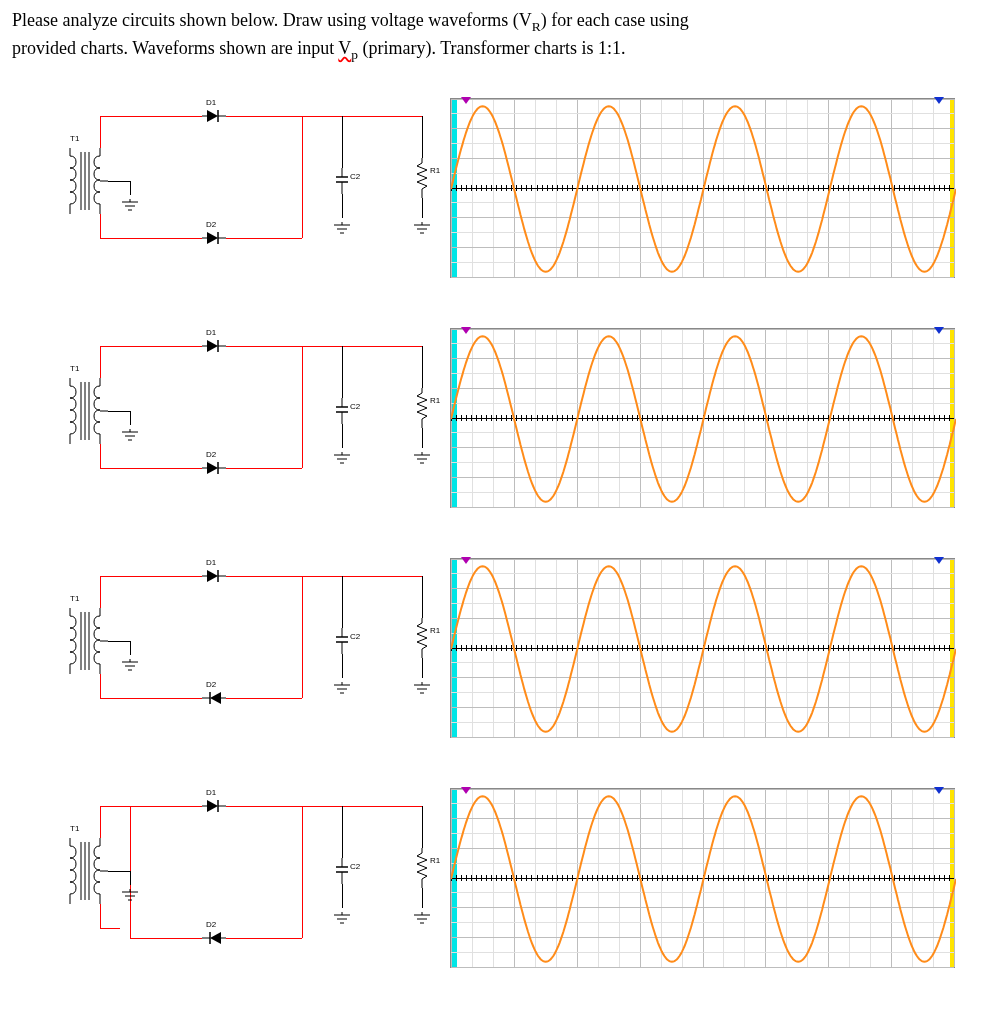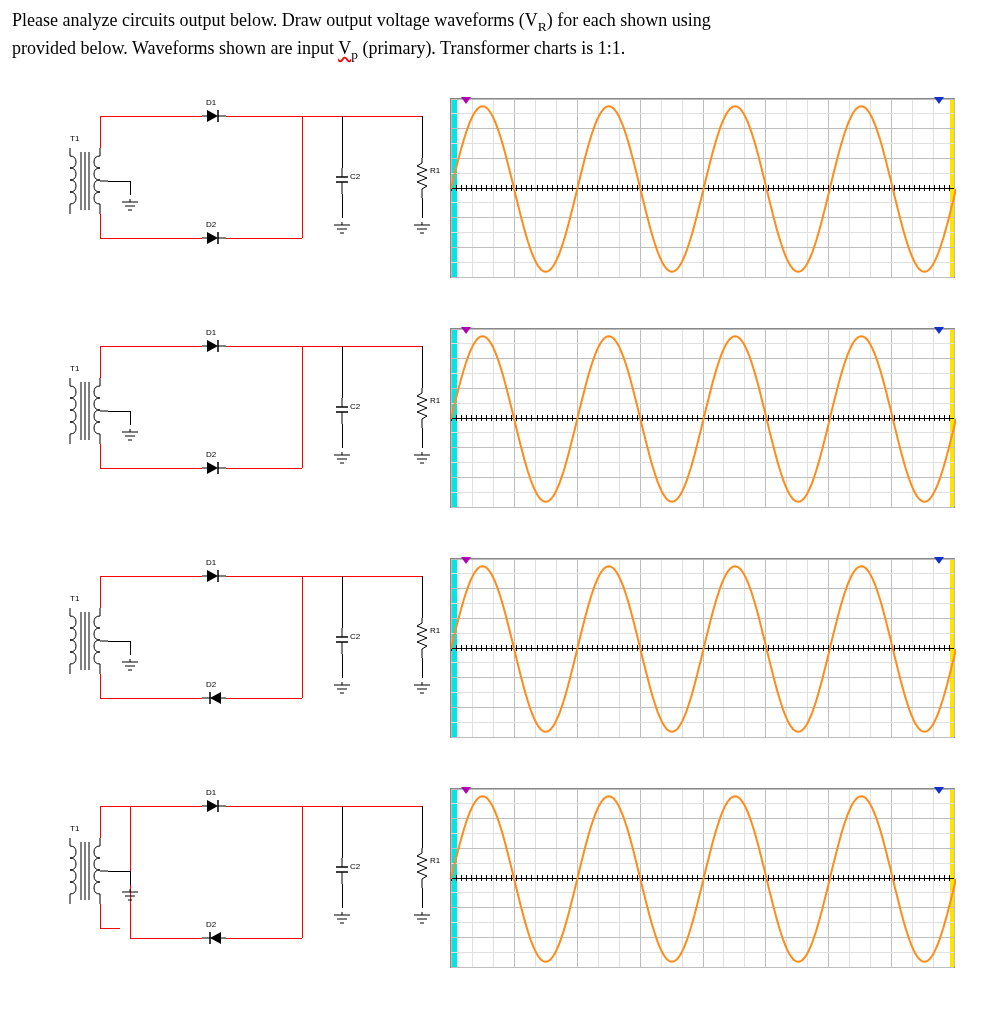--- a/index.html
+++ b/index.html
@@ -67,22 +67,22 @@
     .x-ticks { position:absolute; left:0; width:100%; top:calc(50% - 3px); height:6px; }
     .tick-dot { position:absolute; width:1px; height:100%; background:#000; }
     .marker-tri { position:absolute; width:0; height:0; }
     .marker-top-left { top:-2px; left:10px; border-left:5px solid transparent; border-right:5px solid transparent; border-top:7px solid #b000b0; }
     .marker-top-right { top:-2px; right:10px; border-left:5px solid transparent; border-right:5px solid transparent; border-top:7px solid #1030d0; }
   </style>
 </head>
 <body>
 
 <div class="question-text">
-  <span>Please analyze circuits output below. Draw output voltage waveforms (V</span><span class="subsc">R</span><span>) for each shown using</span><br>
-  <span>provided below. Waveforms shown are input </span><span class="squiggle"><span>V</span><span class="subsc">p</span></span><span> (primary). Transformer charts is 1:1.</span>
+  <span>Please analyze circuits shown below. Draw using voltage waveforms (V</span><span class="subsc">R</span><span>) for each case using</span><br>
+  <span>provided charts. Waveforms shown are input </span><span class="squiggle"><span>V</span><span class="subsc">p</span></span><span> (primary). Transformer charts is 1:1.</span>
 </div>
 
 <div class="rows">
 
 <div class="row">
       <div class="circuit-pane">
         <div class="trans" style="left: 50px; top: 60px;"><svg width="46" height="66" viewBox="0 0 46 66">
 
     <path d="M8,8 q6,0 6,6 q0,6 -6,6 q6,0 6,6 q0,6 -6,6 q6,0 6,6 q0,6 -6,6 q6,0 6,6 q0,6 -6,6" fill="none" stroke="#000"></path>
     <line x1="8" y1="8" x2="8" y2="0" stroke="#000"></line>

